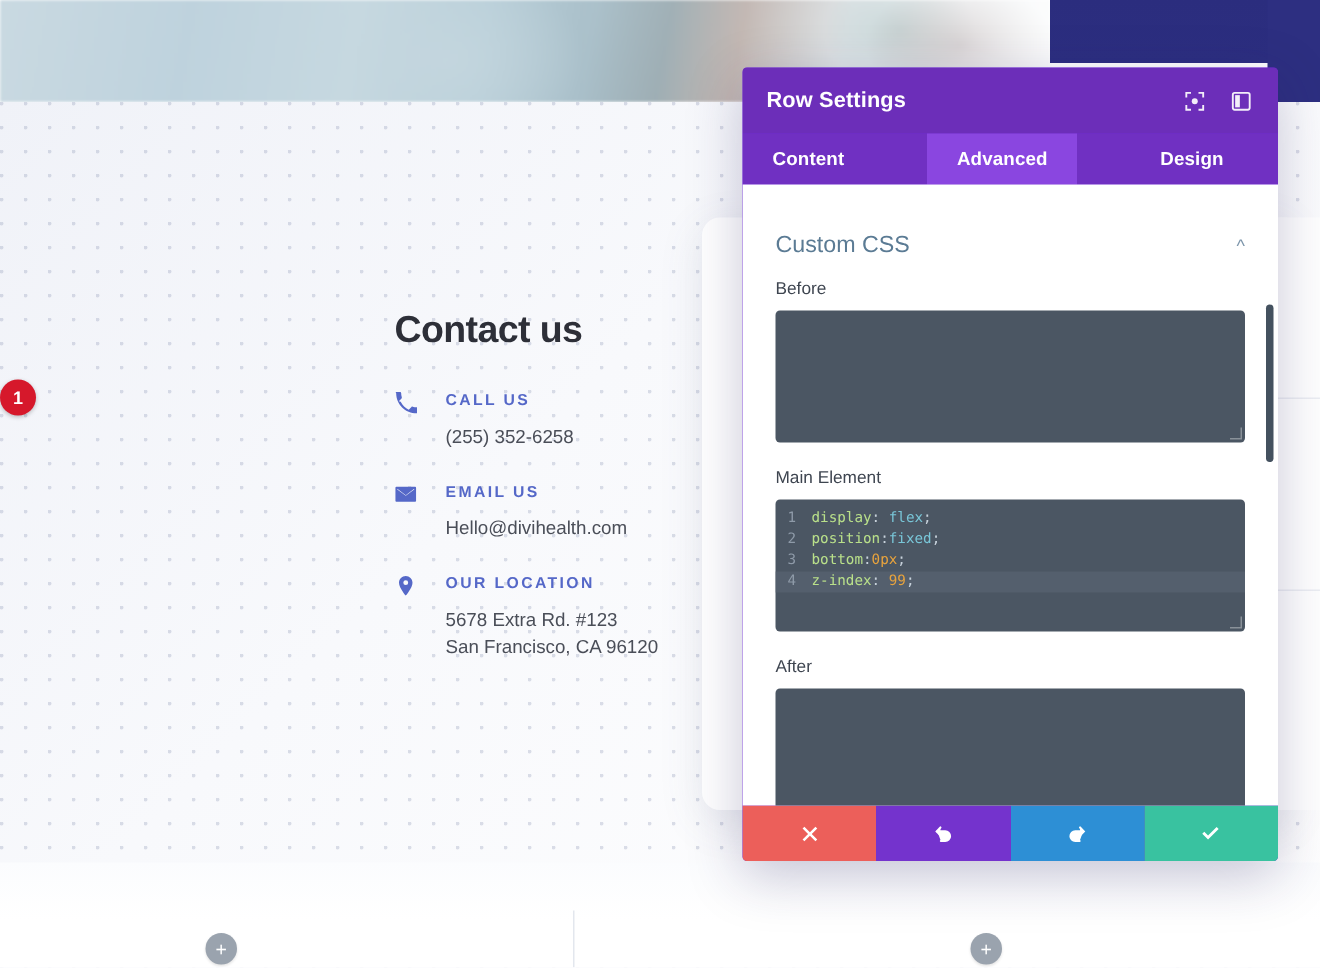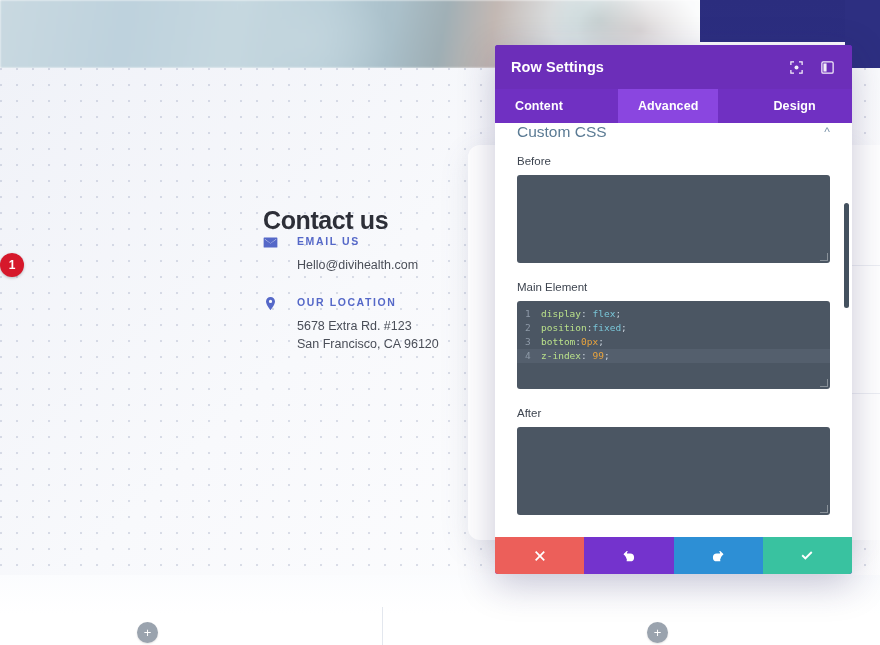--- a/index.html
+++ b/index.html
@@ -54,21 +54,21 @@
     position: absolute; left: 0; top: 575px; width: 880px; height: 70px;
     background: linear-gradient(180deg,#fbfcfe 0%,#ffffff 55%,#ffffff 100%);
   }
 
   
   .contact {
     position: absolute; left: 263px; top: 206px; width: 200px;
   }
   .contact h2 {
     font-size: 25px; font-weight: 700; color: #2d2f38;
-    letter-spacing: -0.4px; 
+    letter-spacing: -0.4px; margin-bottom: 26px;
   }
   .c-block { position: relative; margin-bottom: 22px; padding-left: 34px; }
   .c-icon {
     position: absolute; left: 0; top: 0; width: 18px; height: 18px;
     color: #5568c8; display: flex; align-items: flex-start;
   }
   .c-icon svg { width: 15px; height: 15px; fill: #5568c8; }
   .c-title {
     font-size: 10.5px; font-weight: 700; color: #5568c8;
     letter-spacing: 1.6px; margin-bottom: 9px;
@@ -142,21 +142,21 @@
     color: #ffffff; font-size: 12.5px; font-weight: 700; cursor: pointer;
     letter-spacing: .1px;
   }
   .tab.active { background: #8a46e0; }
 
   .modal-body {
     flex: 1 1 auto; overflow: hidden; background: #ffffff; position: relative;
     padding: 0 22px;
   }
   .section-head {
-    display: flex; align-items: center; padding: 0 0 14px 0;
+    display: flex; align-items: center; padding: 32px 0 14px 0;
   }
   .section-head .sh-title {
     flex: 1; color: #5b7b94; font-size: 15.5px; font-weight: 400;
   }
   .chev { color: #7d96ab; font-size: 12px; cursor: pointer; line-height: 1; }
 
   .field { margin-bottom: 18px; }
   .field-label {
     font-size: 11.5px; color: #3e4550; margin-bottom: 8px; font-weight: 400;
   }
@@ -216,20 +216,29 @@
 
   <div class="hero-photo"></div>
   <div class="hero-navy"></div>
   <div class="hero-navy2"></div>
   <div class="dotted-bg"></div>
   <div class="bottom-white"></div>
 
   <div class="contact">
     <h2>Contact us</h2>
 
+    <div class="c-block">
+      <span class="c-icon">
+        <svg viewBox="0 0 24 24">
+            <path d="M6.6 10.8c1.9 3.7 4.9 6.7 8.6 8.6l2.9-2.9c.4-.4.9-.5 1.3-.3 1.4.5 2.9.7 4.4.7.7 0 1.2.6 1.2 1.2V22c0 .7-.6 1.2-1.2 1.2C11.4 23.2 1.8 13.6 1.8 1.8.8 1.1 1.3.5 2 .5h3.9c.7 0 1.2.6 1.2 1.2 0 1.5.2 3 .7 4.4.1.4 0 .9-.3 1.3l-2.9 2.9z"></path>
+          </svg>
+      </span>
+      <div class="c-title">CALL US</div>
+      <div class="c-text">(255) 352-6258</div>
+    </div>
 
     <div class="c-block">
       <span class="c-icon">
         <svg viewBox="0 0 24 24">
             <path d="M2 4h20a1 1 0 0 1 1 1v14a1 1 0 0 1-1 1H2a1 1 0 0 1-1-1V5a1 1 0 0 1 1-1zm10 9L3 6.2V7l9 6.5L21 7v-.8L12 13z"></path>
           </svg>
       </span>
       <div class="c-title">EMAIL US</div>
       <div class="c-text">Hello@divihealth.com</div>
     </div>

